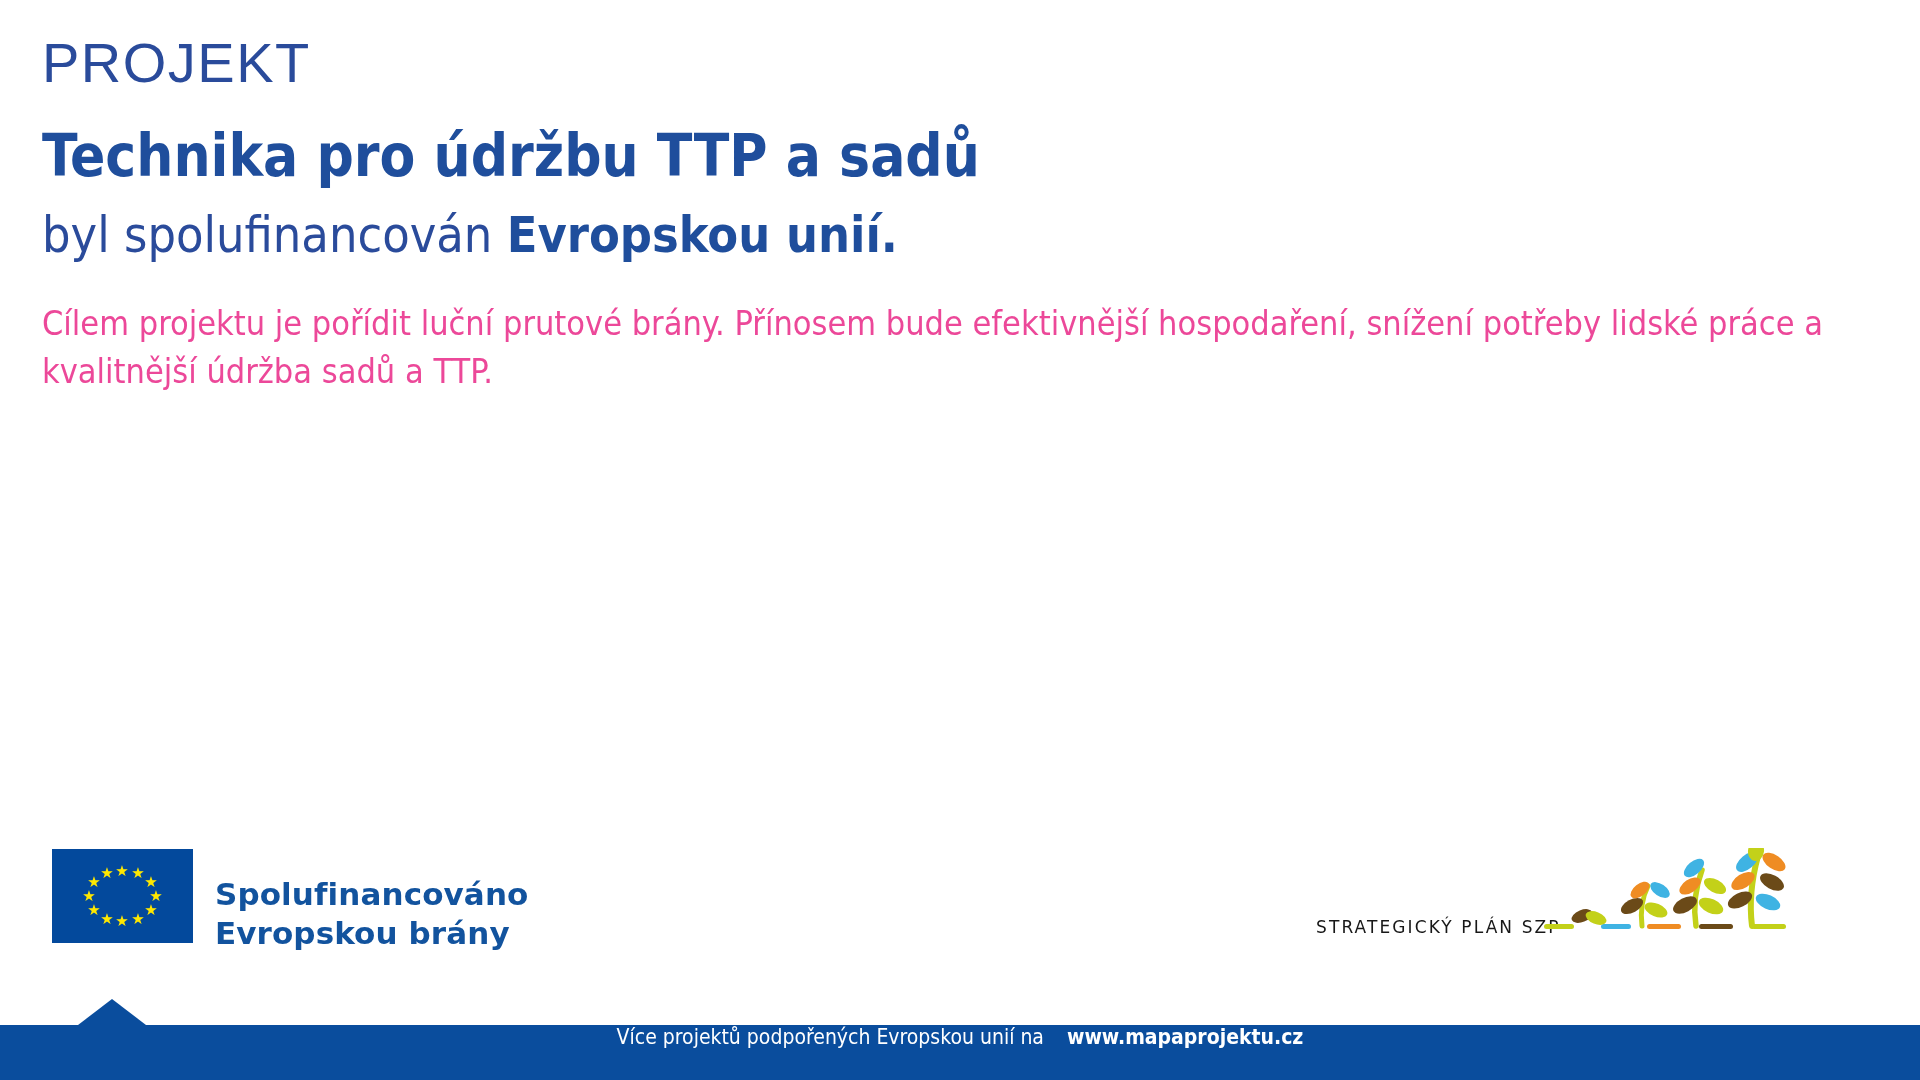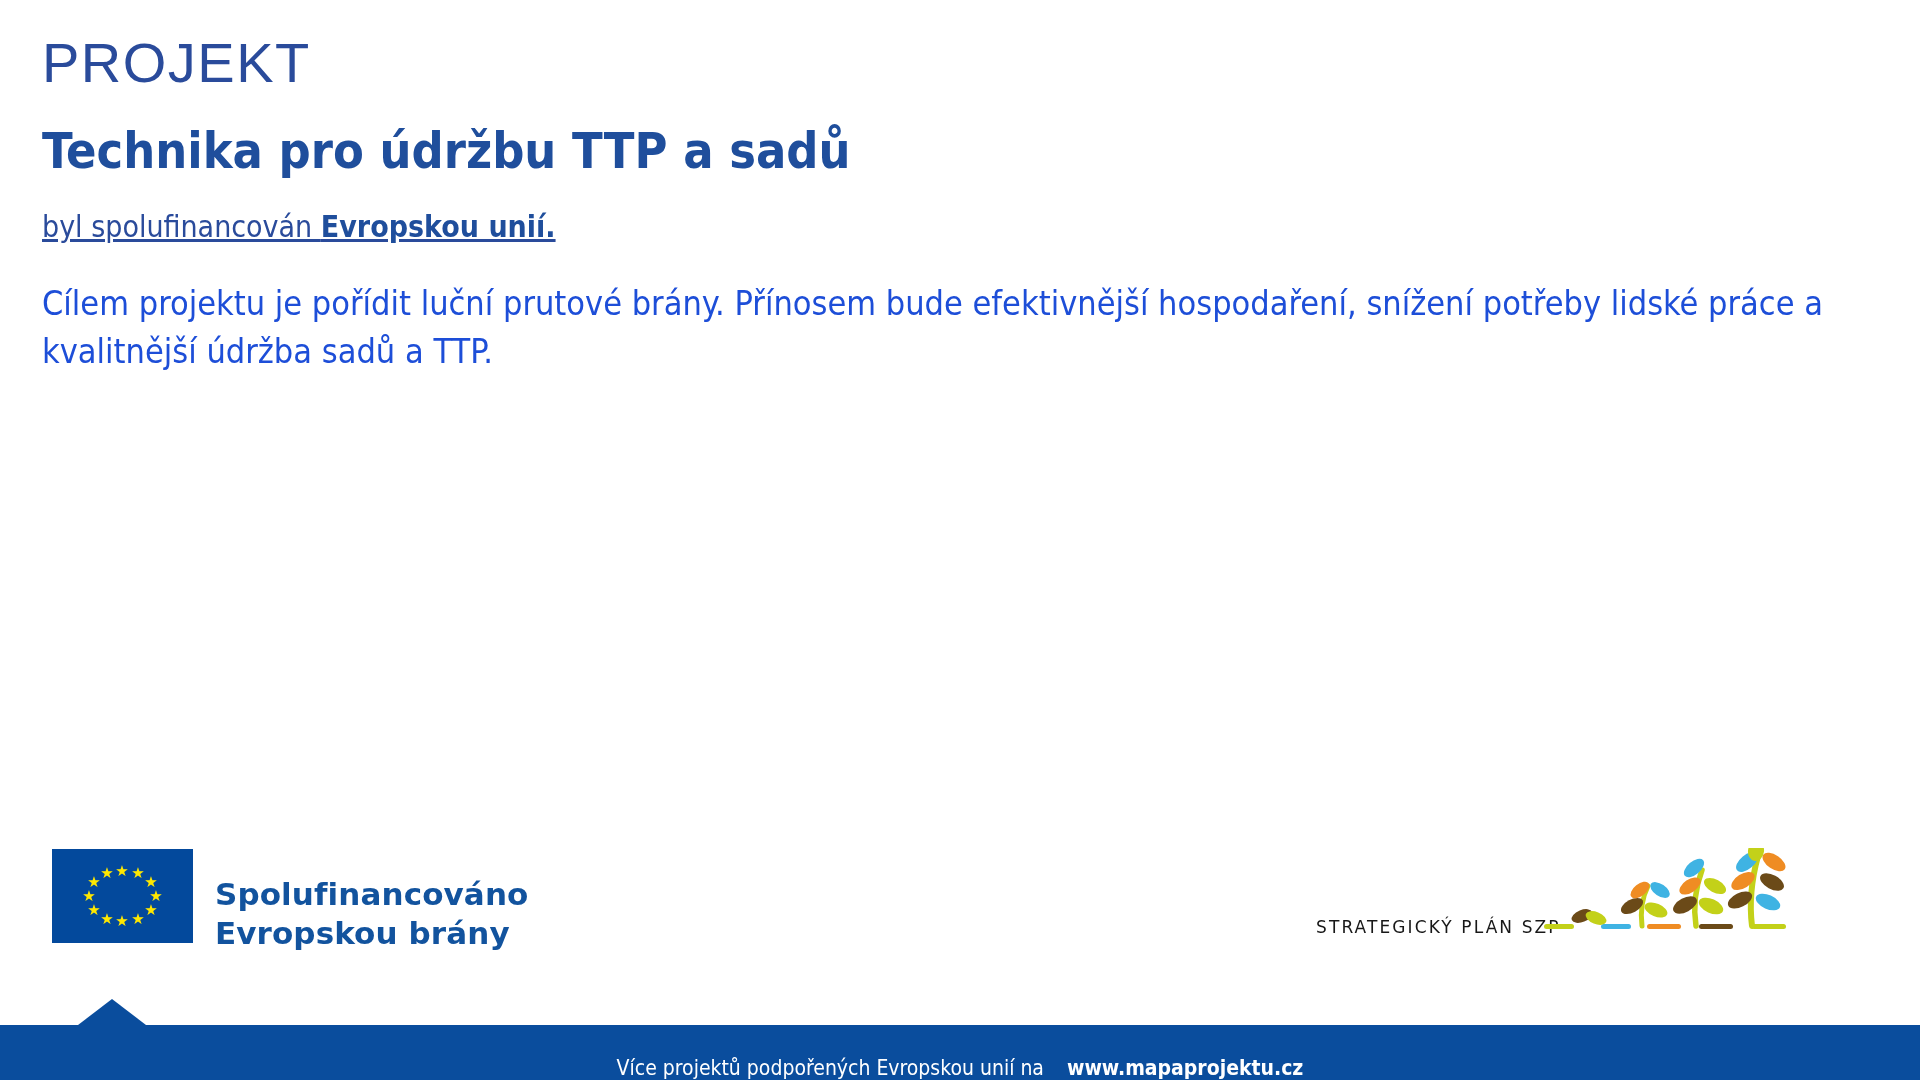--- a/index.html
+++ b/index.html
@@ -37,50 +37,49 @@
     line-height: 1.12;
     letter-spacing: 1.5px;
     font-weight: 400;
     color: #2A4B9B;
     white-space: nowrap;
   }
 
   .project-name {
     margin-top: 28px;
     font-family: "DejaVu Sans Condensed", "Liberation Sans Narrow", "Liberation Sans", sans-serif;
+    font-size: 58px;
+    line-height: 1.15;
+    font-weight: 700;
+    color: #1F4E9C;
+    white-space: nowrap;
+  }
+
+  .funding-line {
+    margin-top: 18px;
+    font-family: "DejaVu Sans Condensed", "Liberation Sans Narrow", "Liberation Sans", sans-serif;
     font-size: 50px;
     line-height: 1.15;
-    font-weight: 700;
-    color: #1F4E9C;
-    white-space: nowrap;
-  }
-
-  .funding-line {
-    margin-top: 30px;
-    font-family: "DejaVu Sans Condensed", "Liberation Sans Narrow", "Liberation Sans", sans-serif;
-    font-size: 30px;
-    line-height: 1.15;
     font-weight: 400;
     color: #2A4B9B;
     white-space: nowrap;
-    text-decoration: underline;
   }
   .funding-line .strong {
     font-weight: 700;
     color: #1F4E9C;
   }
 
   .description {
     margin-top: 34px;
     width: 1820px;
     font-family: "DejaVu Sans Condensed", "Liberation Sans Narrow", "Liberation Sans", sans-serif;
     font-size: 34px;
     line-height: 1.42;
     font-weight: 400;
-    color: #1d4ed8;
+    color: #ec4899;
   }
 
   
   .eu-logo {
     position: absolute;
     left: 52px;
     top: 838px;
     display: flex;
     align-items: center;
     gap: 22px;
@@ -164,21 +163,21 @@
     clip-path: polygon(0% 100%, 50% 0%, 100% 100%);
   }
 
   .footer-text {
     position: absolute;
     left: 0;
     top: 0;
     width: 1920px;
     height: 55px;
     display: flex;
-    align-items: flex-end;
+    align-items: flex-start;
     justify-content: center;
     font-family: "DejaVu Sans Condensed", "Liberation Sans Narrow", "Liberation Sans", sans-serif;
     font-size: 21px;
     color: #ffffff;
     white-space: nowrap;
   }
   .footer-text .site {
     font-weight: 700;
     margin-left: 23px;
   }

